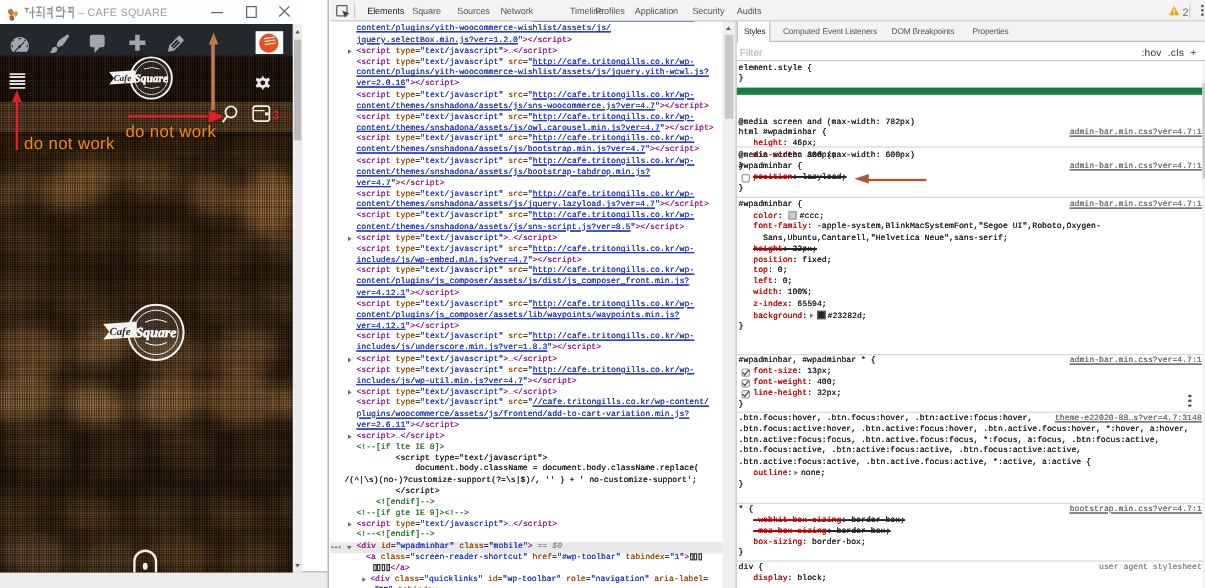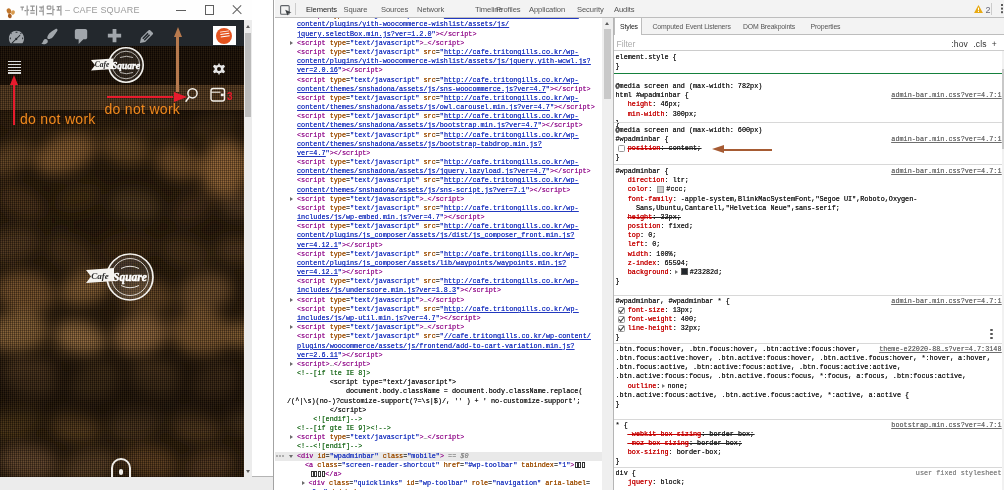--- a/index.html
+++ b/index.html
@@ -311,21 +311,21 @@
         <div class="el "><i class="t">&lt;script</i> <i class="a">type</i>=<i class="v">"text/javascript"</i> <i class="a">src</i>=<i class="v">"<u>http://cafe.tritongills.co.kr/wp-</u></i></div>
         <div class="el "><i class="v"><u>content/themes/snshadona/assets/js/owl.carousel.min.js?ver=4.7</u>"</i><i class="t">&gt;&lt;/script&gt;</i></div>
         <div class="el "><i class="t">&lt;script</i> <i class="a">type</i>=<i class="v">"text/javascript"</i> <i class="a">src</i>=<i class="v">"<u>http://cafe.tritongills.co.kr/wp-</u></i></div>
         <div class="el "><i class="v"><u>content/themes/snshadona/assets/js/bootstrap.min.js?ver=4.7</u>"</i><i class="t">&gt;&lt;/script&gt;</i></div>
         <div class="el "><i class="t">&lt;script</i> <i class="a">type</i>=<i class="v">"text/javascript"</i> <i class="a">src</i>=<i class="v">"<u>http://cafe.tritongills.co.kr/wp-</u></i></div>
         <div class="el "><i class="v"><u>content/themes/snshadona/assets/js/bootstrap-tabdrop.min.js?</u></i></div>
         <div class="el "><i class="v"><u>ver=4.7</u>"</i><i class="t">&gt;&lt;/script&gt;</i></div>
         <div class="el "><i class="t">&lt;script</i> <i class="a">type</i>=<i class="v">"text/javascript"</i> <i class="a">src</i>=<i class="v">"<u>http://cafe.tritongills.co.kr/wp-</u></i></div>
         <div class="el "><i class="v"><u>content/themes/snshadona/assets/js/jquery.lazyload.js?ver=4.7</u>"</i><i class="t">&gt;&lt;/script&gt;</i></div>
         <div class="el "><i class="t">&lt;script</i> <i class="a">type</i>=<i class="v">"text/javascript"</i> <i class="a">src</i>=<i class="v">"<u>http://cafe.tritongills.co.kr/wp-</u></i></div>
-        <div class="el "><i class="v"><u>content/themes/snshadona/assets/js/sns-script.js?ver=7.1</u>"</i><i class="t">&gt;&lt;/script&gt;</i></div>
+        <div class="el "><i class="v"><u>content/themes/snshadona/assets/js/sns-script.js?ver=8.5</u>"</i><i class="t">&gt;&lt;/script&gt;</i></div>
         <div class="el "><s class="mr"></s><i class="t">&lt;script</i> <i class="a">type</i>=<i class="v">"text/javascript"</i><i class="t">&gt;</i><i class="g">…</i><i class="t">&lt;/script&gt;</i></div>
         <div class="el "><i class="t">&lt;script</i> <i class="a">type</i>=<i class="v">"text/javascript"</i> <i class="a">src</i>=<i class="v">"<u>http://cafe.tritongills.co.kr/wp-</u></i></div>
         <div class="el "><i class="v"><u>includes/js/wp-embed.min.js?ver=4.7</u>"</i><i class="t">&gt;&lt;/script&gt;</i></div>
         <div class="el "><i class="t">&lt;script</i> <i class="a">type</i>=<i class="v">"text/javascript"</i> <i class="a">src</i>=<i class="v">"<u>http://cafe.tritongills.co.kr/wp-</u></i></div>
         <div class="el "><i class="v"><u>content/plugins/js_composer/assets/js/dist/js_composer_front.min.js?</u></i></div>
         <div class="el "><i class="v"><u>ver=4.12.1</u>"</i><i class="t">&gt;&lt;/script&gt;</i></div>
         <div class="el "><i class="t">&lt;script</i> <i class="a">type</i>=<i class="v">"text/javascript"</i> <i class="a">src</i>=<i class="v">"<u>http://cafe.tritongills.co.kr/wp-</u></i></div>
         <div class="el "><i class="v"><u>content/plugins/js_composer/assets/lib/waypoints/waypoints.min.js?</u></i></div>
         <div class="el "><i class="v"><u>ver=4.12.1</u>"</i><i class="t">&gt;&lt;/script&gt;</i></div>
         <div class="el "><i class="t">&lt;script</i> <i class="a">type</i>=<i class="v">"text/javascript"</i> <i class="a">src</i>=<i class="v">"<u>http://cafe.tritongills.co.kr/wp-</u></i></div>
@@ -371,40 +371,39 @@
 </div>
 <div id="sfilter">
         <span class="f">Filter</span>
         <span class="r">:hov&nbsp;&nbsp;.cls&nbsp;&nbsp;+</span>
       </div>
 <div id="scnt">
 <div class="sec" style="top:33px;padding-top:2px">
           <div class="sl"><i class="k">element.style {</i></div>
           <div class="sl"><i class="k">}</i></div>
         </div>
-<div class="sec" style="top:55px;border-top:1px solid #15803d;padding-top:8px">
+<div class="sec" style="top:55px;border-top:6px solid #15803d;padding-top:19px">
           <div class="sl"><i class="k">@media screen and (max-width: 782px)</i></div>
           <div class="sl"><span class="lk">admin-bar.min.css?ver=4.7:1</span><i class="k">html #wpadminbar {</i></div>
           <div class="sl"><i class="k">   </i><i class="pn">height</i><i class="k">: 46px;</i></div>
           <div class="sl"><i class="k">   </i><i class="pn">min-width</i><i class="k">: 300px;</i></div>
           <div class="sl"><i class="k">}</i></div>
         </div>
 <div class="sec" style="top:104px;border-top:1px solid #d8d8d8;padding-top:2.7px">
           <div class="sl"><i class="k">@media screen and (max-width: 600px)</i></div>
           <div class="sl"><span class="lk">admin-bar.min.css?ver=4.7:1</span><i class="k">#wpadminbar {</i></div>
-          <div class="sl"><s class="cb"></s><i class="k">   </i><i class="st"><i class="pn">position</i><i class="k">: content;</i></i></div>
+          <div class="sl"><s class="cb"></s><i class="k">   </i><i class="st"><i class="pn">position</i><i class="k">: lazyload;</i></i></div>
           <div class="sl"><i class="k">}</i></div>
           <div class="barrow">
             <s class="bah"></s>
             <s class="bal"></s>
           </div>
         </div>
 <div class="sec" style="top:145.5px;border-top:1px solid #d8d8d8;padding-top:2.5px">
           <div class="sl"><span class="lk">admin-bar.min.css?ver=4.7:1</span><i class="k">#wpadminbar {</i></div>
-          <div class="sl"><i class="k">   </i><i class="pn">direction</i><i class="k">: ltr;</i></div>
           <div class="sl"><i class="k">   </i><i class="pn">color</i><i class="k">: <s class="sw swc"></s>#ccc;</i></div>
           <div class="sl"><i class="k">   </i><i class="pn">font-family</i><i class="k">: -apple-system,BlinkMacSystemFont,"Segoe UI",Roboto,Oxygen-</i></div>
           <div class="sl"><i class="k">     Sans,Ubuntu,Cantarell,"Helvetica Neue",sans-serif;</i></div>
           <div class="sl"><i class="k">   </i><i class="st"><i class="pn">height</i><i class="k">: 32px;</i></i></div>
           <div class="sl"><i class="k">   </i><i class="pn">position</i><i class="k">: fixed;</i></div>
           <div class="sl"><i class="k">   </i><i class="pn">top</i><i class="k">: 0;</i></div>
           <div class="sl"><i class="k">   </i><i class="pn">left</i><i class="k">: 0;</i></div>
           <div class="sl"><i class="k">   </i><i class="pn">width</i><i class="k">: 100%;</i></div>
           <div class="sl"><i class="k">   </i><i class="pn">z-index</i><i class="k">: 65594;</i></div>
           <div class="sl"><i class="k">   </i><i class="pn">background</i><i class="k">:<s class="tri"></s><s class="sw swd"></s>#23282d;</i></div>
@@ -424,34 +423,34 @@
           <div class="sl"><i class="k">}</i></div>
           <div class="dots3">
             <b></b>
             <b></b>
             <b></b>
           </div>
         </div>
 <div class="sec" style="top:325px;border-top:1px solid #d8d8d8;padding-top:0.9px">
           <div class="sl"><span class="lk">theme-e22020-88…s?ver=4.7:3148</span><i class="k">.btn.focus:hover, .btn.focus:hover, .btn:active:focus:hover,</i></div>
           <div class="sl"><i class="k">.btn.focus:active:hover, .btn.active:focus:hover, .btn.active.focus:hover, *:hover, a:hover,</i></div>
+          <div class="sl"><i class="k">.btn.active:focus:focus, .btn.active.focus:focus, *:focus, a:focus, .btn:focus:active,</i></div>
           <div class="sl"><i class="k">.btn.focus:active, .btn:active:focus:active, .btn.focus:active:active,</i></div>
-          <div class="sl"><i class="k">.btn.active:focus:focus, .btn.active.focus:focus, *:focus, a:focus, .btn:focus:active,</i></div>
+          <div class="sl"><i class="k">.btn.active:focus:active, .btn.active.focus:active, *:active, a:active {</i></div>
           <div class="sl"><i class="k">   </i><i class="pn">outline</i><i class="k">:<s class="tri"></s>none;</i></div>
-          <div class="sl"><i class="k">.btn.active:focus:active, .btn.active.focus:active, *:active, a:active {</i></div>
           <div class="sl"><i class="k">}</i></div>
         </div>
 <div class="sec" style="top:400.5px;border-top:1px solid #d8d8d8;padding-top:1px">
           <div class="sl"><span class="lk">bootstrap.min.css?ver=4.7:1</span><i class="k">* {</i></div>
           <div class="sl"><i class="k">   </i><i class="st"><i class="pn">-webkit-box-sizing</i><i class="k">: border-box;</i></i></div>
           <div class="sl"><i class="k">   </i><i class="st"><i class="pn">-moz-box-sizing</i><i class="k">: border-box;</i></i></div>
           <div class="sl"><i class="k">   </i><i class="pn">box-sizing</i><i class="k">: border-box;</i></div>
           <div class="sl"><i class="k">}</i></div>
         </div>
 <div class="sec" style="top:448.5px;border-top:1px solid #d8d8d8;padding-top:1.6px">
-          <div class="sl"><span class="ua">user fixed stylesheet</span><i class="k">div {</i></div>
-          <div class="sl"><i class="k">   </i><i class="pn">jquery</i><i class="k">: block;</i></div>
+          <div class="sl"><span class="ua">user agent stylesheet</span><i class="k">div {</i></div>
+          <div class="sl"><i class="k">   </i><i class="pn">display</i><i class="k">: block;</i></div>
         </div>
 </div>
 <div id="ssb">
         <s class="th"></s>
       </div>
 </div>
 </div>
 </body></html>

